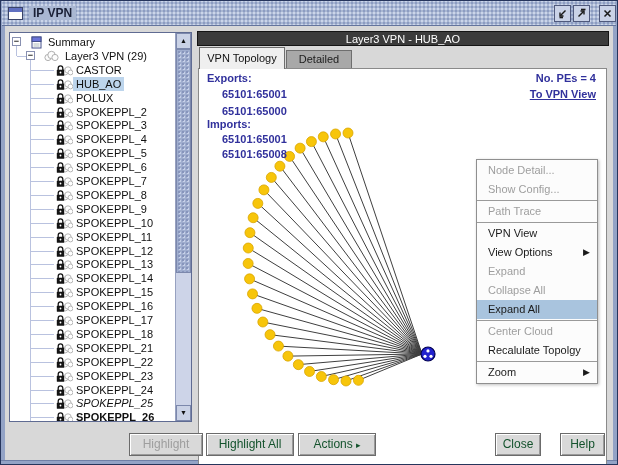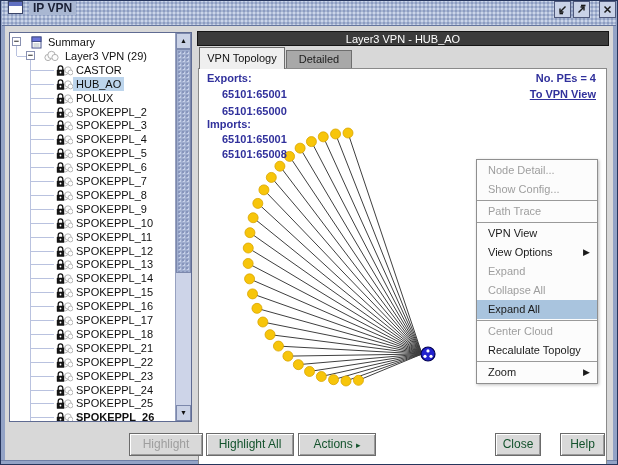--- a/index.html
+++ b/index.html
@@ -14,21 +14,21 @@
   .frame{position:absolute;background:#93A3C6;z-index:0;}
   .frame.left{left:0;top:0;bottom:0;width:4px;}
   .frame.right{right:0;top:0;bottom:0;width:4px;}
   .frame.bottom{left:0;right:0;bottom:0;height:4px;border-top:1px solid #6F7FA6;}
   .titlebar{
     position:absolute;left:1px;top:0;right:1px;height:25px;
     background-color:#A9B7D2;
     background-image:radial-gradient(#8C9CC2 28%,transparent 34%),radial-gradient(#CBD5EA 28%,transparent 34%);
     background-size:4px 4px;background-position:0 0,2px 2px;
     border-bottom:1px solid #64749C;
-    display:flex;align-items:flex-start;z-index:5;
+    display:flex;align-items:center;z-index:5;
   }
   .app-icon{width:15px;height:13px;margin-left:6px;background:#FDFDFD;border:1px solid #3A4468;position:relative;}
   .app-icon::before{content:"";position:absolute;left:0;top:0;right:0;height:4px;background:#5F6FC0;}
   .win-title{font-size:12px;font-weight:bold;color:#1A2036;margin-left:6px;padding:0 4px;background:#A9B7D2;}
   .tb-spacer{flex:1;}
   .wbtn{width:17px;height:17px;background:#C9D2E7;border:1px solid #4F597C;margin-right:2px;
         display:flex;align-items:center;justify-content:center;}
   .wbtn.gap{margin-right:0;margin-left:7px;}
   .wbtn svg{display:block;}
   
@@ -425,21 +425,21 @@
         <div class="trow" style="top: 363.4px;">
           <div class="hstub" style="left: 21px; top: 7px; width: 23px; height: 1px;"></div>
           <svg class="ticon" style="left:45px" width="18" height="13" viewBox="0 0 18 13">
             <circle cx="10" cy="8" r="3" fill="#FFFFFF" stroke="#B5B5B5"></circle>
             <circle cx="13" cy="6" r="3.2" fill="#FFFFFF" stroke="#B5B5B5"></circle>
             <circle cx="15.5" cy="8.5" r="2.4" fill="#FFFFFF" stroke="#B5B5B5"></circle>
             <path d="M3.2 6 V4.2 a2.3 2.3 0 0 1 4.6 0 V6" fill="none" stroke="#141414" stroke-width="1.3"></path>
             <rect x="1.8" y="5.8" width="7.4" height="6" rx="0.6" fill="#141414"></rect>
             <circle cx="5.5" cy="8.5" r="0.9" fill="#FFFFFF"></circle>
           </svg>
-          <div class="lbl" style="left: 63px;">SPOKEPPL_25</div>
+          <div class="lbl" style="left: 63px; font-style: italic;">SPOKEPPL_25</div>
         </div>
         <div class="trow" style="top: 377.3px; font-weight: bold;">
           <div class="hstub" style="left: 21px; top: 7px; width: 23px; height: 1px;"></div>
           <svg class="ticon" style="left:45px" width="18" height="13" viewBox="0 0 18 13">
             <circle cx="10" cy="8" r="3" fill="#FFFFFF" stroke="#B5B5B5"></circle>
             <circle cx="13" cy="6" r="3.2" fill="#FFFFFF" stroke="#B5B5B5"></circle>
             <circle cx="15.5" cy="8.5" r="2.4" fill="#FFFFFF" stroke="#B5B5B5"></circle>
             <path d="M3.2 6 V4.2 a2.3 2.3 0 0 1 4.6 0 V6" fill="none" stroke="#141414" stroke-width="1.3"></path>
             <rect x="1.8" y="5.8" width="7.4" height="6" rx="0.6" fill="#141414"></rect>
             <circle cx="5.5" cy="8.5" r="0.9" fill="#FFFFFF"></circle>

